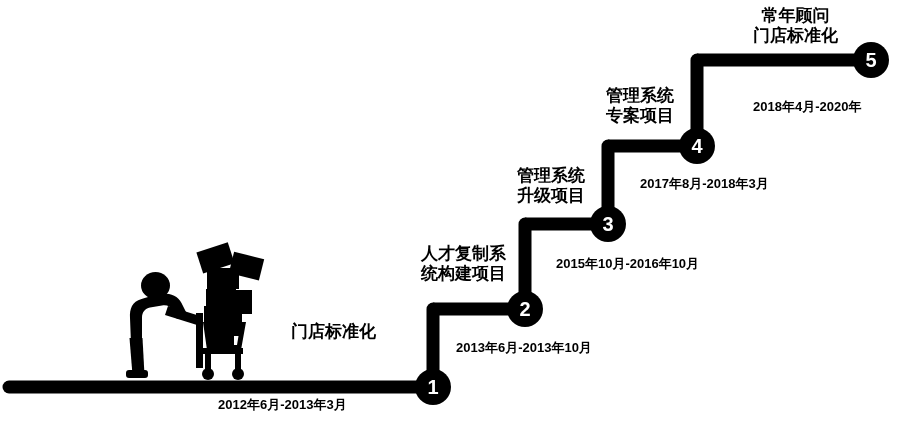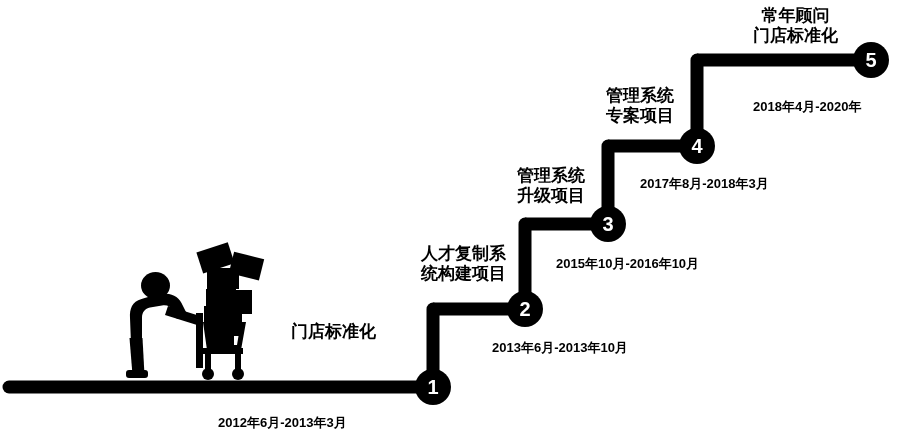--- a/index.html
+++ b/index.html
@@ -111,23 +111,23 @@
         </g>
         <g>
           <circle cx="871" cy="60" r="18" fill="#000000"></circle>
           <text x="871" y="67" text-anchor="middle" fill="#ffffff" font-family="&quot;Liberation Sans&quot;,&quot;DejaVu Sans&quot;,sans-serif" font-size="20" font-weight="bold">5</text>
         </g>
       </g>
   </svg>
 
   <div id="labels">
       <div class="lbl title" style="left: 291px; top: 322px;"><div>门店标准化</div></div>
-      <div class="lbl date" style="left: 218px; top: 415px;">2012年6月-2013年3月</div>
+      <div class="lbl date" style="left: 218px; top: 397px;">2012年6月-2013年3月</div>
       <div class="lbl title" style="left: 421px; top: 244px;"><div>人才复制系</div><div>统构建项目</div></div>
-      <div class="lbl date" style="left: 492px; top: 340px;">2013年6月-2013年10月</div>
+      <div class="lbl date" style="left: 456px; top: 340px;">2013年6月-2013年10月</div>
       <div class="lbl title" style="left: 517px; top: 166px;"><div>管理系统</div><div>升级项目</div></div>
       <div class="lbl date" style="left: 556px; top: 256px;">2015年10月-2016年10月</div>
       <div class="lbl title" style="left: 606px; top: 86px;"><div>管理系统</div><div>专案项目</div></div>
       <div class="lbl date" style="left: 640px; top: 176px;">2017年8月-2018年3月</div>
       <div class="lbl title" style="left: 753px; top: 6px;"><div>常年顾问</div><div>门店标准化</div></div>
       <div class="lbl date" style="left: 753px; top: 99px;">2018年4月-2020年</div>
     </div>
 </div>
 
 </body></html>

